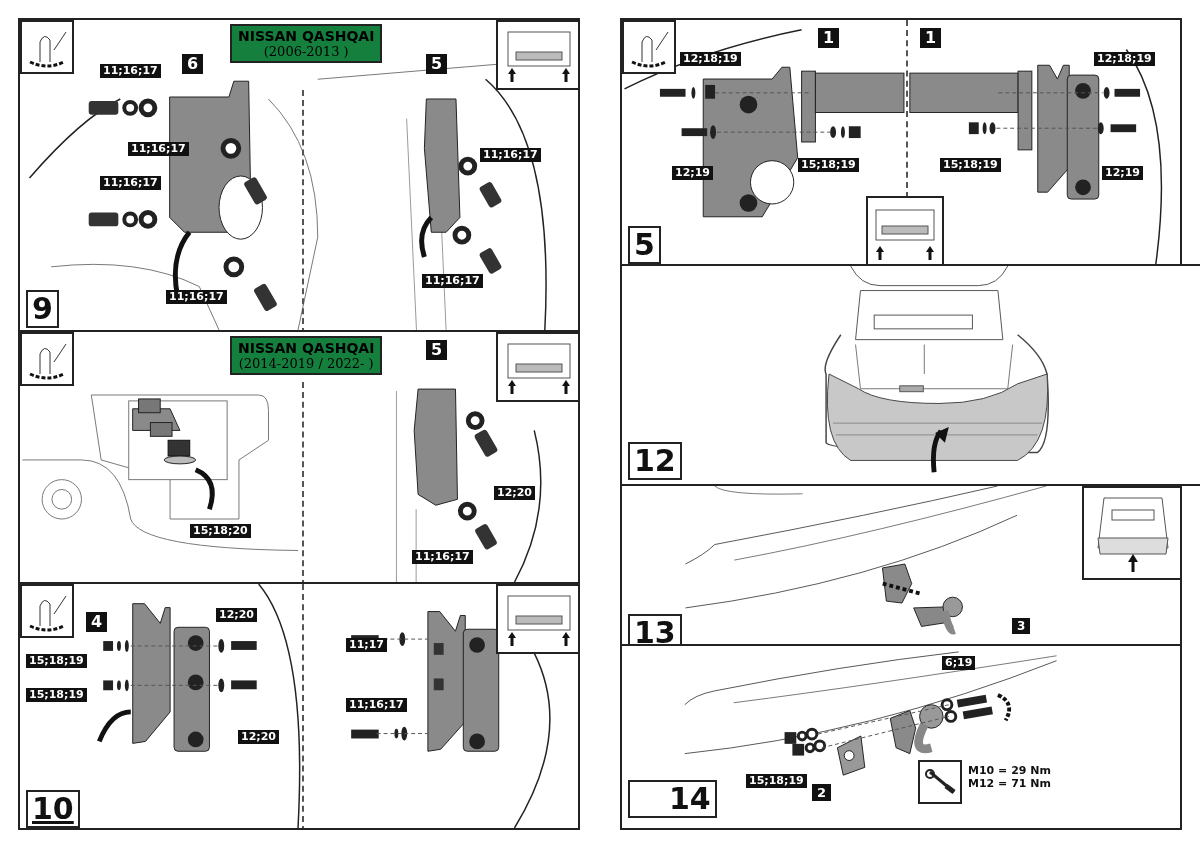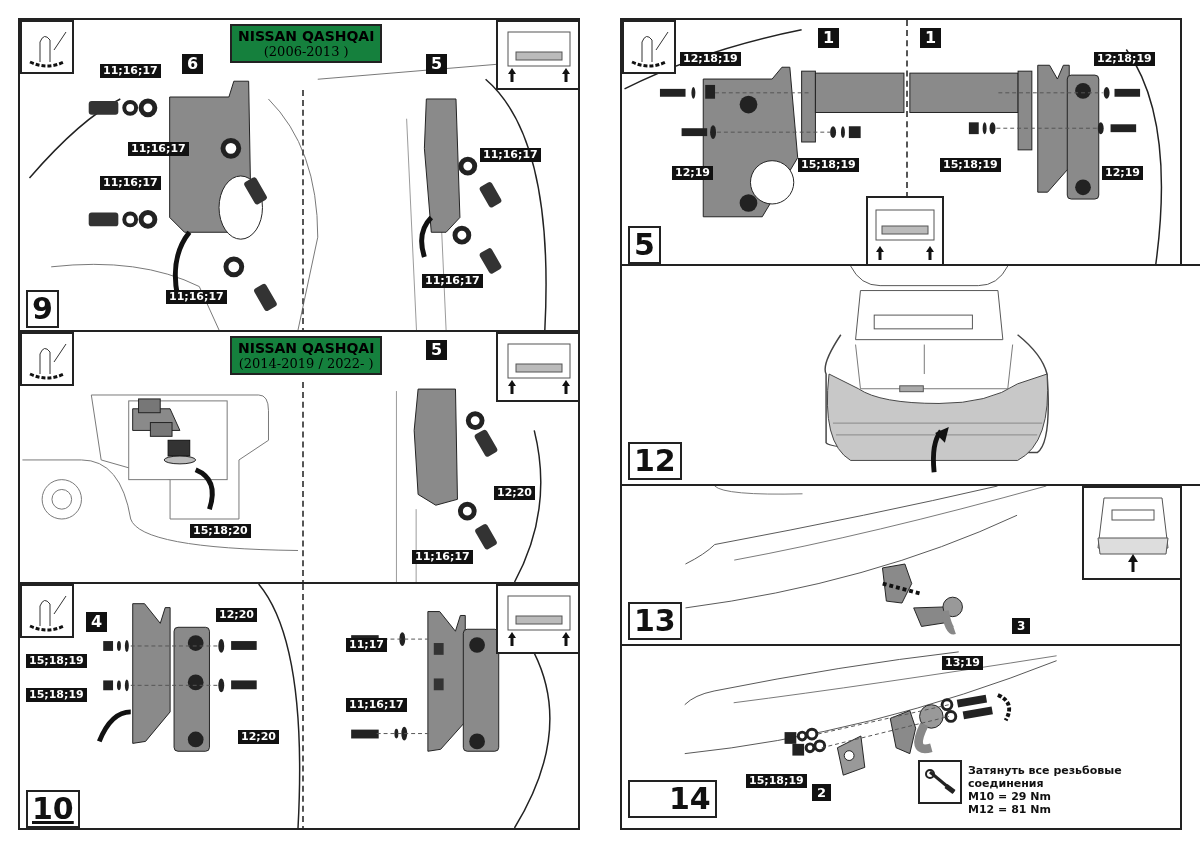--- a/index.html
+++ b/index.html
@@ -298,21 +298,21 @@
   <div class="thumb" style="left:460px;top:0;width:102px;height:94px;">
     <svg width="98" height="90" viewBox="0 0 98 90">
         <path d="M20 10 L78 10 L84 60 L14 60 Z" fill="none" stroke="#555"></path>
         <rect x="28" y="22" width="42" height="10" fill="none" stroke="#555"></rect>
         <path d="M14 50 L84 50 L82 66 L16 66 Z" fill="#ddd" stroke="#555"></path>
         <path d="M49 84 L49 72" stroke="#111" stroke-width="3"></path>
         <polygon points="44,74 54,74 49,66" fill="#111"></polygon>
       </svg>
   </div>
   <span class="partno" style="left:390px;top:132px;font-size:12px;line-height:16px;">3</span>
-  <span class="step" style="left:6px;top:116px;">13</span>
+  <span class="step" style="left:6px;top:128px;">13</span>
 </div>
 
 <div class="panel" style="left:620px;top:644px;width:562px;height:186px;">
   <svg class="svgfill" viewBox="0 0 562 186">
     <path d="M60 60 Q70 50 90 46 Q220 20 340 6" fill="none" stroke="#555"></path>
     <path d="M110 58 Q250 40 440 10" fill="none" stroke="#777"></path>
     <path d="M60 110 Q250 90 440 15" fill="none" stroke="#555"></path>
     <polygon points="270,74 290,66 296,84 290,110 276,104" fill="#8a8a8a" stroke="#222"></polygon>
     <circle cx="312" cy="72" r="12" fill="#999" stroke="#222"></circle>
     <path d="M305 80 Q290 110 312 104" stroke="#888" stroke-width="9" fill="none"></path>
@@ -334,21 +334,20 @@
     <path d="M380 50 Q398 58 388 76" stroke="#111" stroke-width="4" stroke-dasharray="4 2" fill="none"></path>
   </svg>
   <div class="toolbox" style="left:296px;top:114px;width:44px;height:44px;">
     <svg width="40" height="40" viewBox="0 0 40 40">
         <path d="M10 10 L34 30" stroke="#222" stroke-width="3"></path>
         <circle cx="10" cy="12" r="4" fill="none" stroke="#222" stroke-width="2"></circle>
         <path d="M26 24 L34 30" stroke="#222" stroke-width="5"></path>
       </svg>
   </div>
   <div class="torque" style="left:346px;top:118px;">
-    <div>Затянуть все резьбовые соединения</div>
     <div>M10 = 29 Nm</div>
-    <div>M12 = 81 Nm</div>
-  </div>
-  <span class="tag" style="left:320px;top:10px;">13;19</span>
+    <div>M12 = 71 Nm</div>
+  </div>
+  <span class="tag" style="left:320px;top:10px;">6;19</span>
   <span class="tag" style="left:124px;top:128px;">15;18;19</span>
   <span class="partno" style="left:190px;top:138px;font-size:13px;line-height:17px;">2</span>
   <span class="step" style="left:6px;top:134px;padding-left:39px;">14</span>
 </div>
 
 </body></html>

